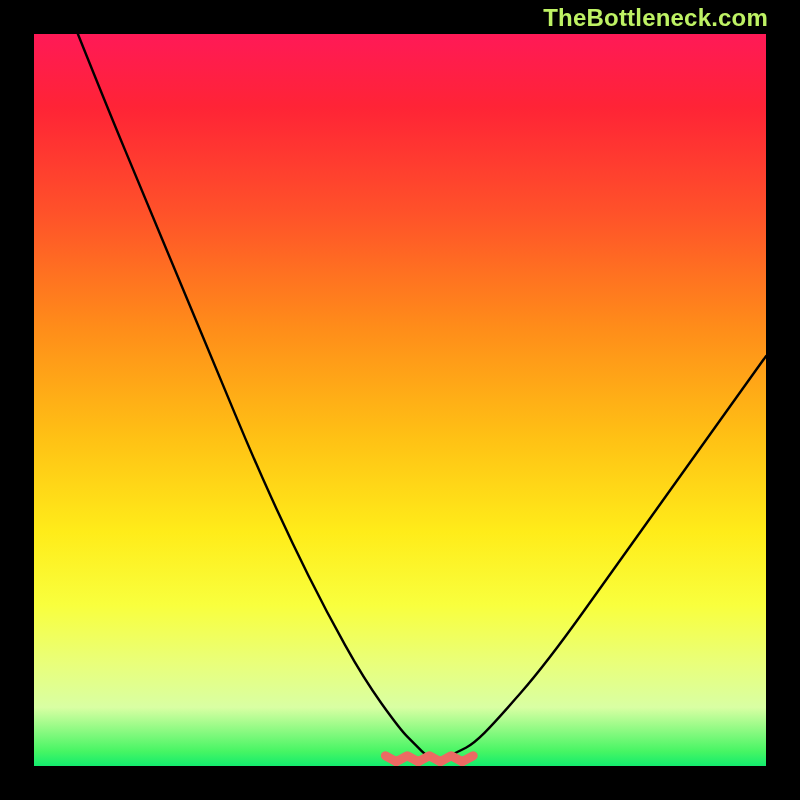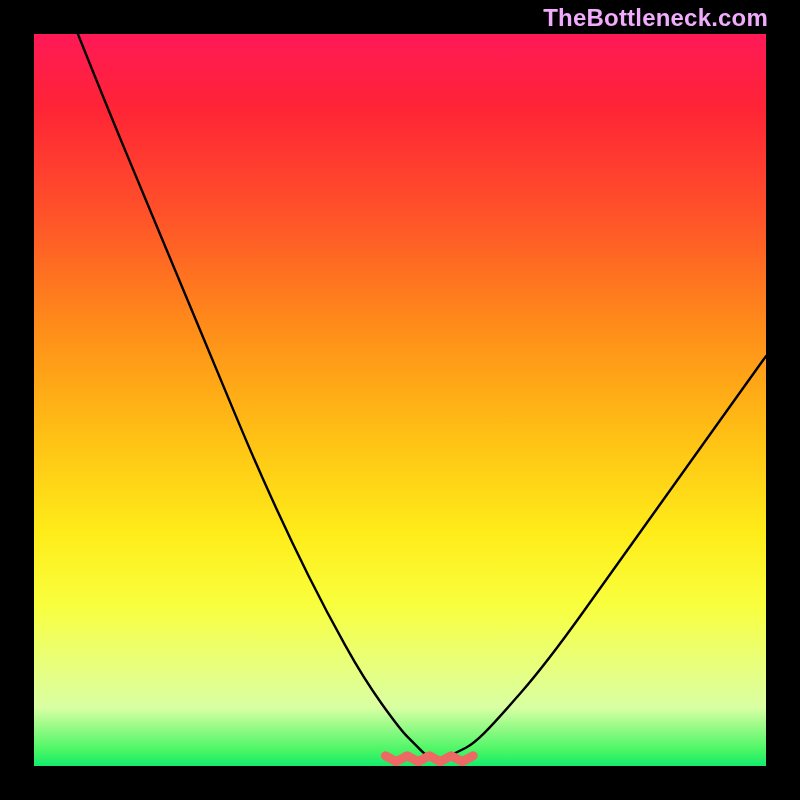--- a/index.html
+++ b/index.html
@@ -50,21 +50,21 @@
     width: 732px;
     height: 732px;
   }
   .watermark {
     position: absolute;
     top: 4px;
     right: 32px;
     font-family: Arial, Helvetica, sans-serif;
     font-size: 24px;
     font-weight: 600;
-    color: #f0abfc;
+    color: #bef264;
     letter-spacing: 0.2px;
     user-select: none;
   }
 </style>
 </head>
 <body>
 
 <div class="frame">
 
   <div class="plot-area">

